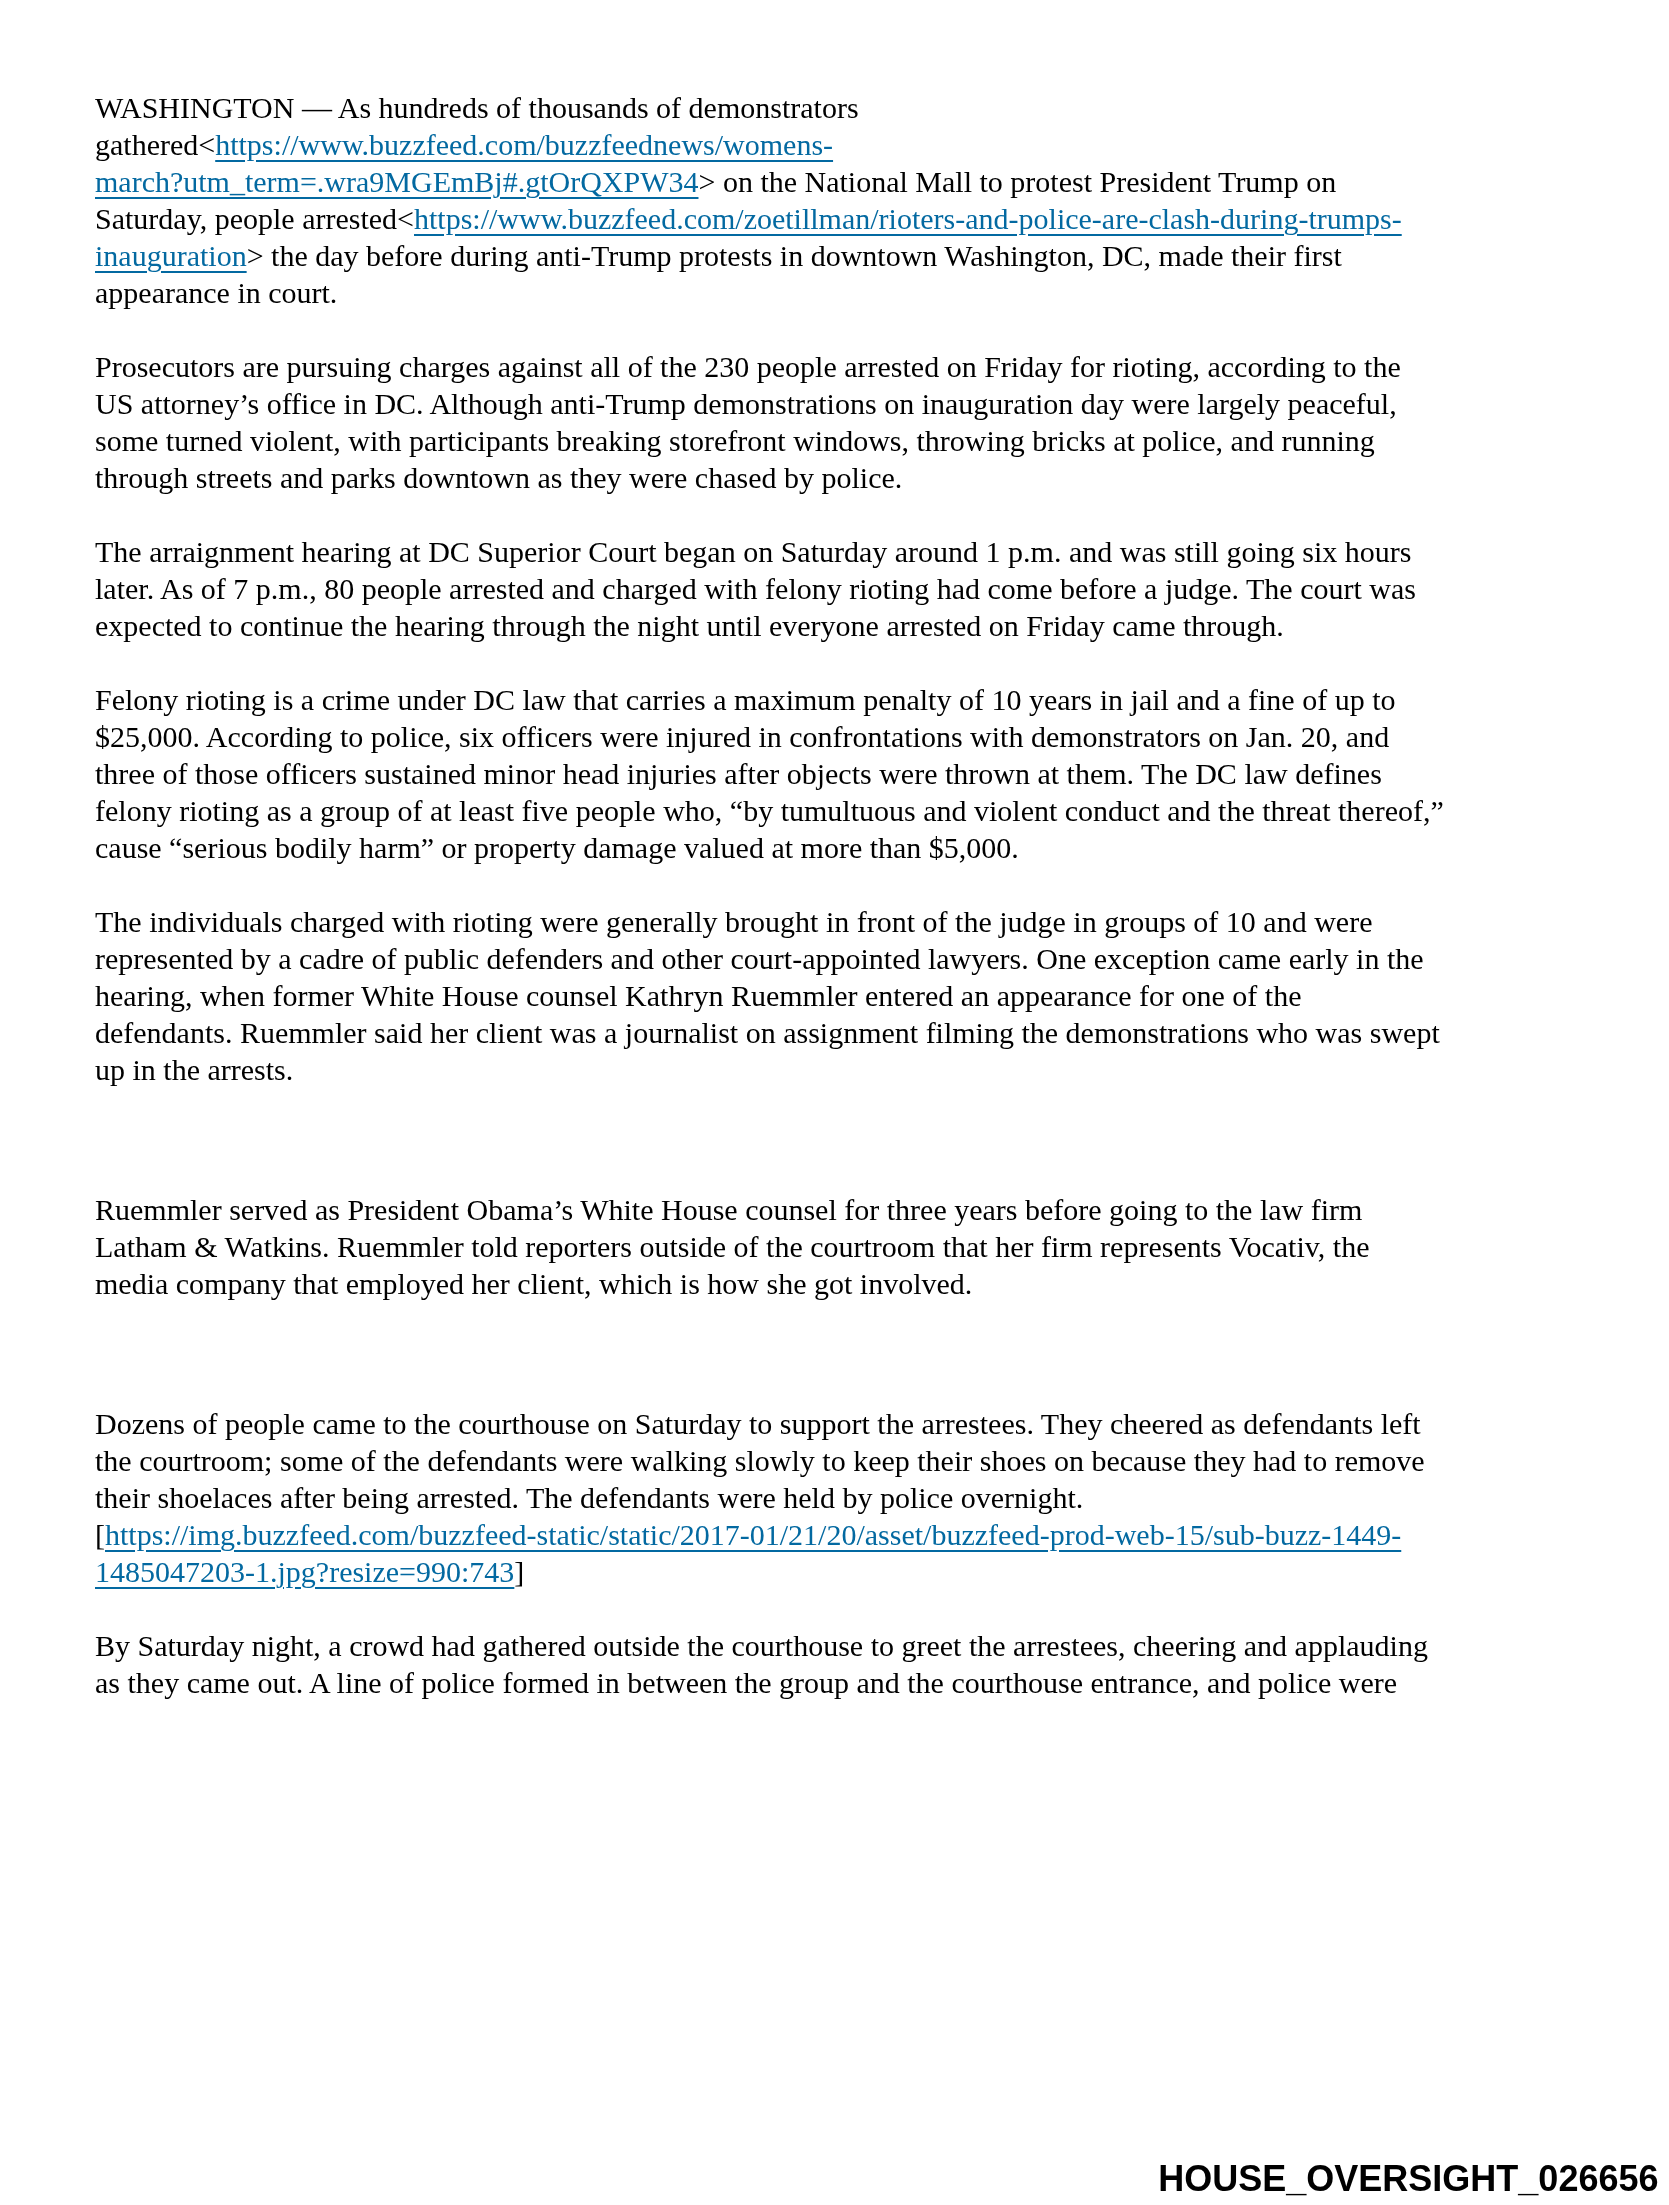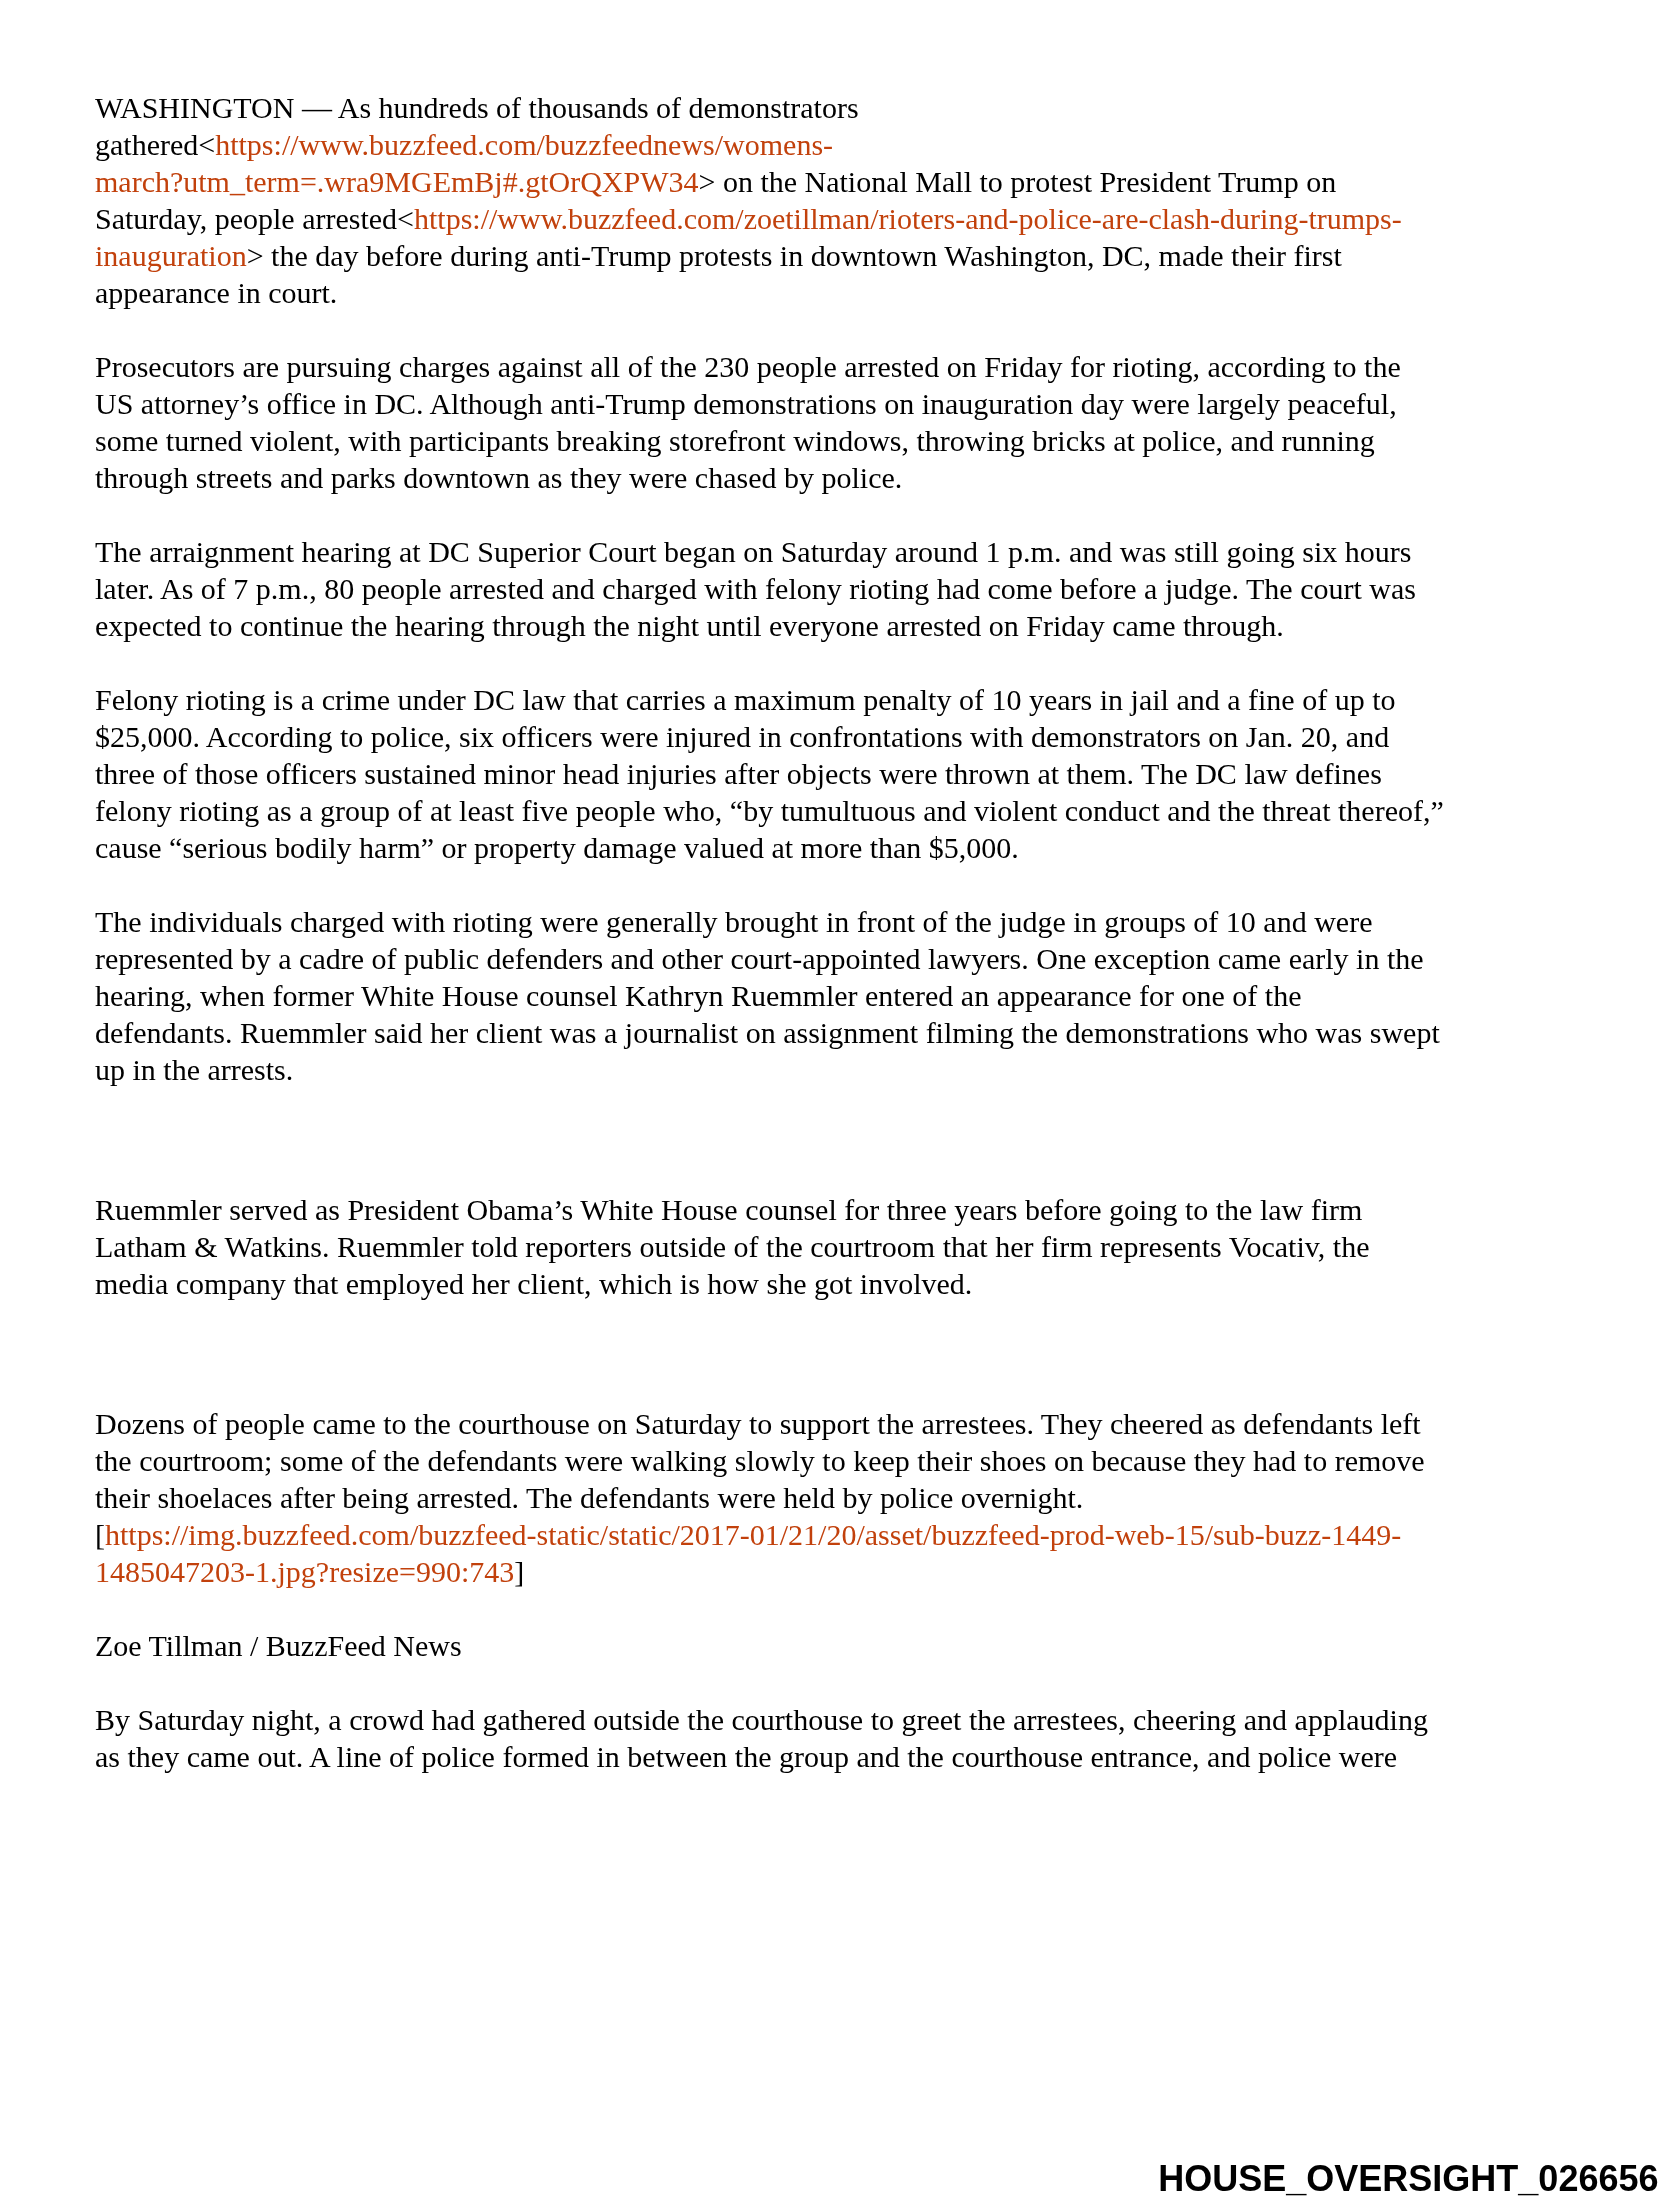--- a/index.html
+++ b/index.html
@@ -27,21 +27,22 @@
     white-space: pre-line;
     overflow-wrap: break-word;
   }
   .article p {
     margin: 0 0 37px 0;
   }
   .article p.gap-large {
     margin-bottom: 103px;
   }
   a.doc-link {
-    color: #c2410c;
+    color: #0369a1;
+    text-decoration: underline;
     text-decoration-thickness: 2px;
     text-underline-offset: 4.6px;
     cursor: pointer;
     margin-top: 29px;
   }
   .bates {
     position: absolute;
     right: 10.5px;
     bottom: 6.5px;
     font-family: "Liberation Sans", "DejaVu Sans", sans-serif;
@@ -73,17 +74,17 @@
 cause “serious bodily harm” or property damage valued at more than $5,000.</span></p><p class="gap-large"><span>The individuals charged with rioting were generally brought in front of the judge in groups of 10 and were
 represented by a cadre of public defenders and other court-appointed lawyers. One exception came early in the
 hearing, when former White House counsel Kathryn Ruemmler entered an appearance for one of the
 defendants. Ruemmler said her client was a journalist on assignment filming the demonstrations who was swept
 up in the arrests.</span></p><p class="gap-large"><span>Ruemmler served as President Obama’s White House counsel for three years before going to the law firm
 Latham &amp; Watkins. Ruemmler told reporters outside of the courtroom that her firm represents Vocativ, the
 media company that employed her client, which is how she got involved.</span></p><p><span>Dozens of people came to the courthouse on Saturday to support the arrestees. They cheered as defendants left
 the courtroom; some of the defendants were walking slowly to keep their shoes on because they had to remove
 their shoelaces after being arrested. The defendants were held by police overnight.
 [</span><a class="doc-link">https://img.buzzfeed.com/buzzfeed-static/static/2017-01/21/20/asset/buzzfeed-prod-web-15/sub-buzz-1449-
-1485047203-1.jpg?resize=990:743</a><span>]</span></p><p><span>Zoe Tillman / BuzzFeed News</span></p><p><span>By Saturday night, a crowd had gathered outside the courthouse to greet the arrestees, cheering and applauding
+1485047203-1.jpg?resize=990:743</a><span>]</span></p><p><span>By Saturday night, a crowd had gathered outside the courthouse to greet the arrestees, cheering and applauding
 as they came out. A line of police formed in between the group and the courthouse entrance, and police were</span></p></main>
   <div class="bates">HOUSE_OVERSIGHT_026656</div>
 </div>
 
 
 </body></html>

